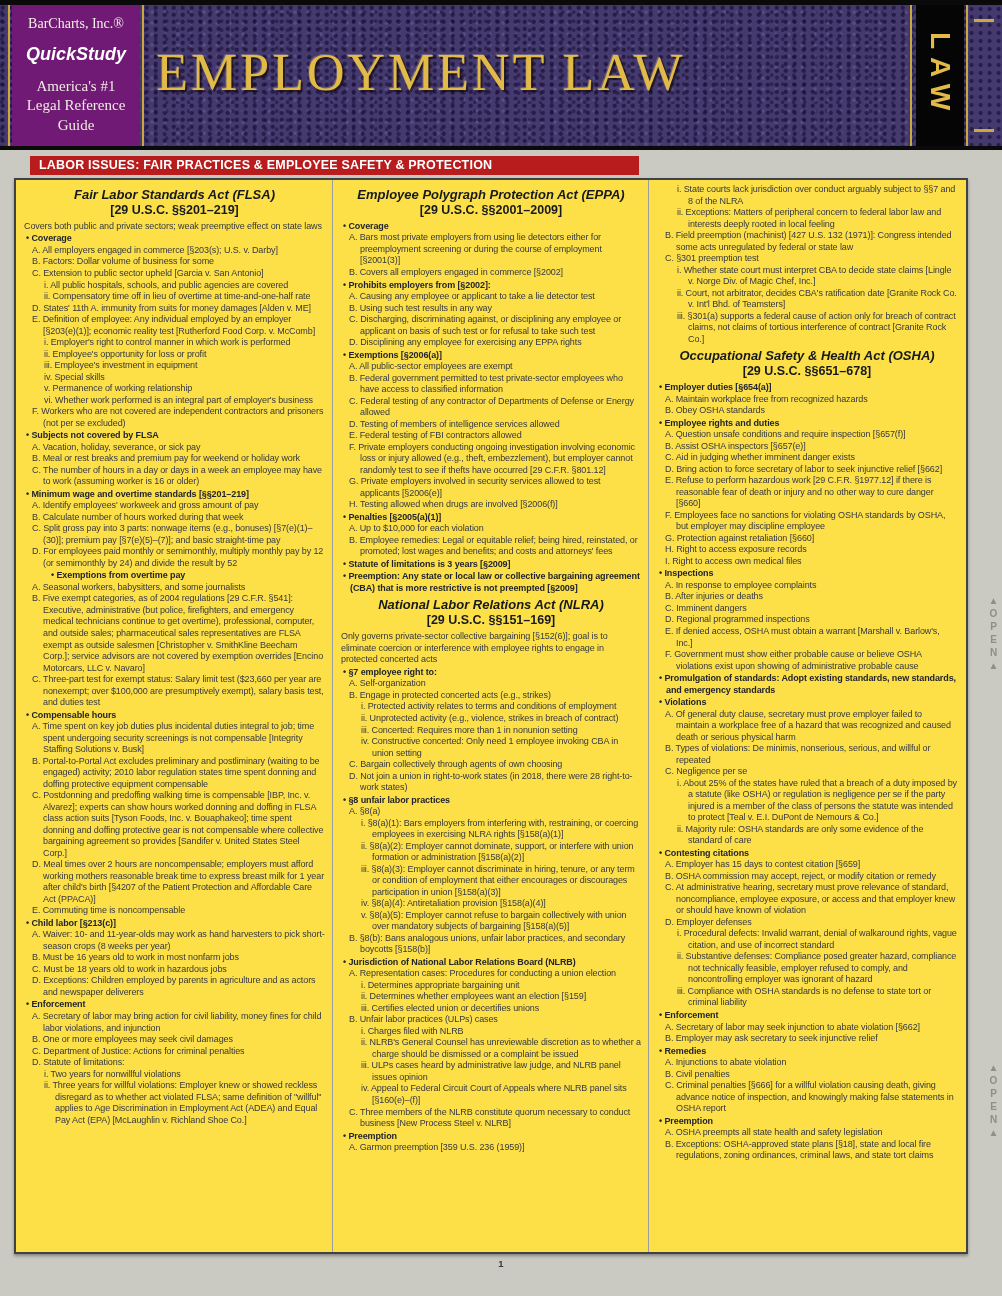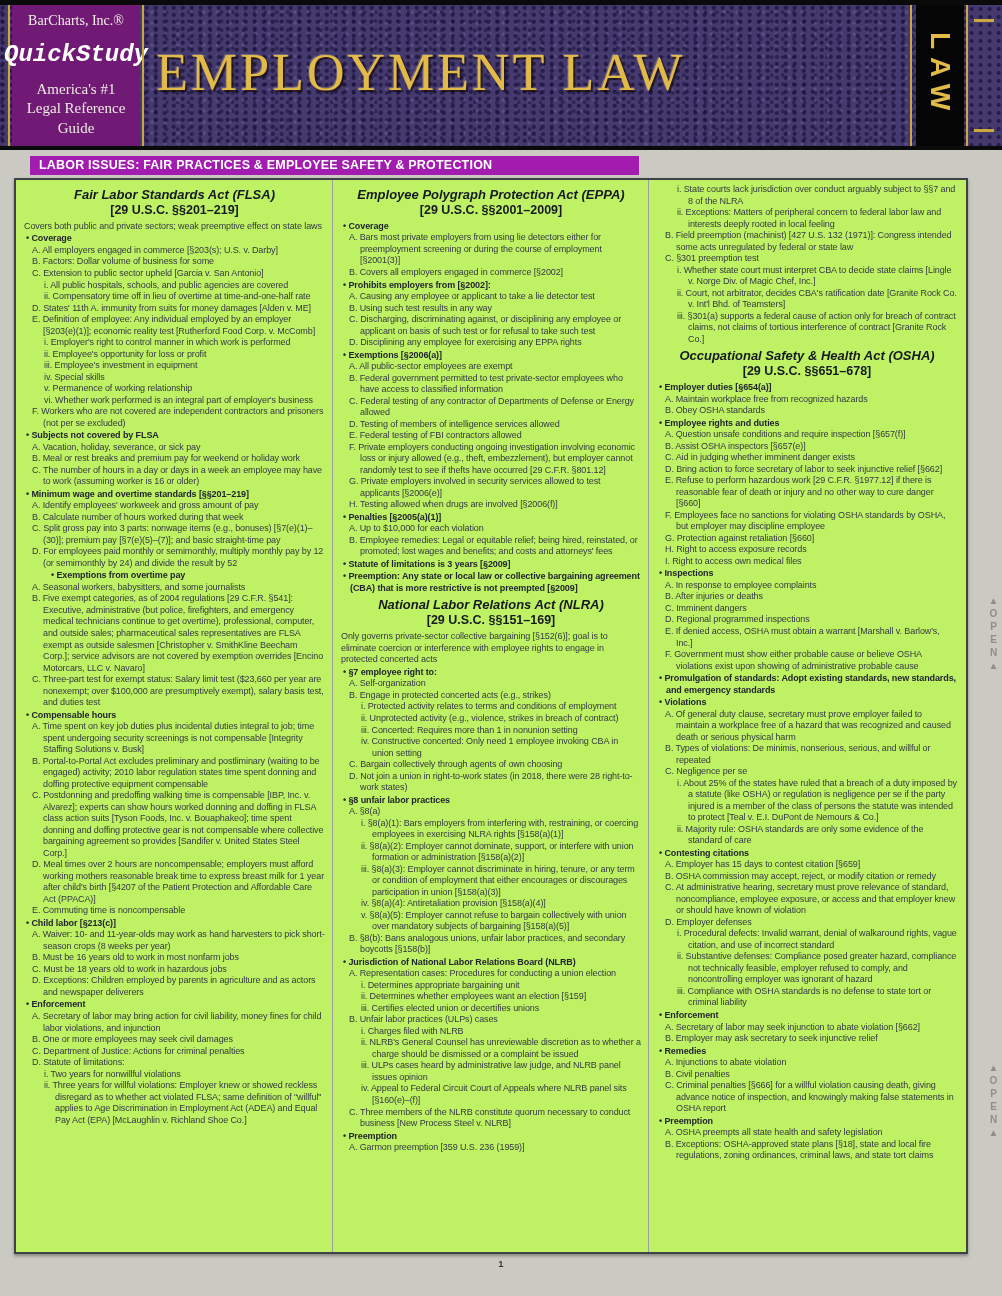--- a/index.html
+++ b/index.html
@@ -12,41 +12,41 @@
     background-color:#453a6d;
     background-image:
       radial-gradient(circle at 30% 40%, rgba(18,10,48,.6) 0 1.6px, transparent 2.6px),
       radial-gradient(circle at 70% 65%, rgba(140,128,190,.28) 0 1.2px, transparent 2.2px),
       radial-gradient(circle at 15% 80%, rgba(24,14,60,.5) 0 1.4px, transparent 2.4px);
     background-size:9px 7px,13px 11px,11px 9px;}
   .goldline{position:absolute;top:5px;bottom:4px;width:2px;background:#c9a83e;}
   .pub-panel{position:absolute;left:12px;top:5px;bottom:4px;width:128px;background:#701a75;
     display:flex;flex-direction:column;align-items:center;justify-content:center;gap:12px;}
   .pub-name{color:#f3f0e6;font-family:"Liberation Serif",serif;font-size:14px;}
-  .pub-brand{color:#ffffff;font-family:Liberation Mono, monospace;font-weight:bold;font-style:italic;font-size:24px;}
+  .pub-brand{color:#ffffff;font-family:Liberation Sans, sans-serif;font-weight:bold;font-style:italic;font-size:18px;}
   .pub-tag{color:#efece2;font-family:"Liberation Serif",serif;font-size:15px;text-align:center;line-height:1.3;width:110px;}
   .main-title{position:absolute;left:230px;right:390px;top:0;height:145px;display:flex;align-items:center;justify-content:center;
     color:#e2ba48;font-family:"Liberation Serif",serif;font-weight:normal;font-size:52px;letter-spacing:3px;
     text-shadow:2px 2px 1px rgba(20,10,0,.65), -1px -1px 0 rgba(255,240,180,.25);white-space:nowrap;}
   .law-panel{position:absolute;left:916px;top:5px;bottom:4px;width:48px;background:#050505;
     display:flex;align-items:center;justify-content:center;}
   .law-text{writing-mode:vertical-rl;color:#e2ba48;font-family:"Liberation Sans",sans-serif;
     font-weight:bold;font-size:28px;letter-spacing:8px;}
   .spine-strip{position:absolute;left:968px;top:5px;bottom:4px;right:0;
     background-color:#453a6d;
     background-image:radial-gradient(circle at 40% 50%, rgba(18,10,48,.6) 0 1.5px, transparent 2.5px);
     background-size:9px 8px;}
   .spine-mark{position:absolute;right:8px;width:20px;height:3px;background:#c9a83e;}
 
   
-  .section-bar{position:absolute;left:30px;top:156px;width:600px;height:19px;background:#a21caf;
+  .section-bar{position:absolute;left:30px;top:156px;width:600px;height:19px;background:#b91c1c;
     color:#ffffff;font-weight:bold;font-size:12.5px;line-height:19px;padding-left:9px;letter-spacing:.2px;}
 
   
-  .sheet{position:absolute;left:14px;top:178px;width:950px;height:1072px;background:#bef264;
+  .sheet{position:absolute;left:14px;top:178px;width:950px;height:1072px;background:#fde047;
     border:2px solid #3f4347;box-shadow:0 2px 3px rgba(0,0,0,.35);display:flex;}
   .col{width:316px;box-sizing:border-box;padding:4px 7px 4px 8px;overflow:hidden;}
   .col + .col{border-left:1px solid #9aa09f;}
 
   .title{text-align:center;margin:4px 0 3px;color:#16191f;}
   .t1{font-weight:bold;font-style:italic;font-size:13px;line-height:1.15;}
   .t2{font-weight:bold;font-size:12.5px;line-height:1.2;}
   .ln{font-size:9px;line-height:1.28;color:#343842;letter-spacing:-0.1px;}
   .p{margin:0 0 1px 0;}
   .b{font-weight:bold;color:#21242c;padding-left:9px;text-indent:-7px;margin-top:1px;}

